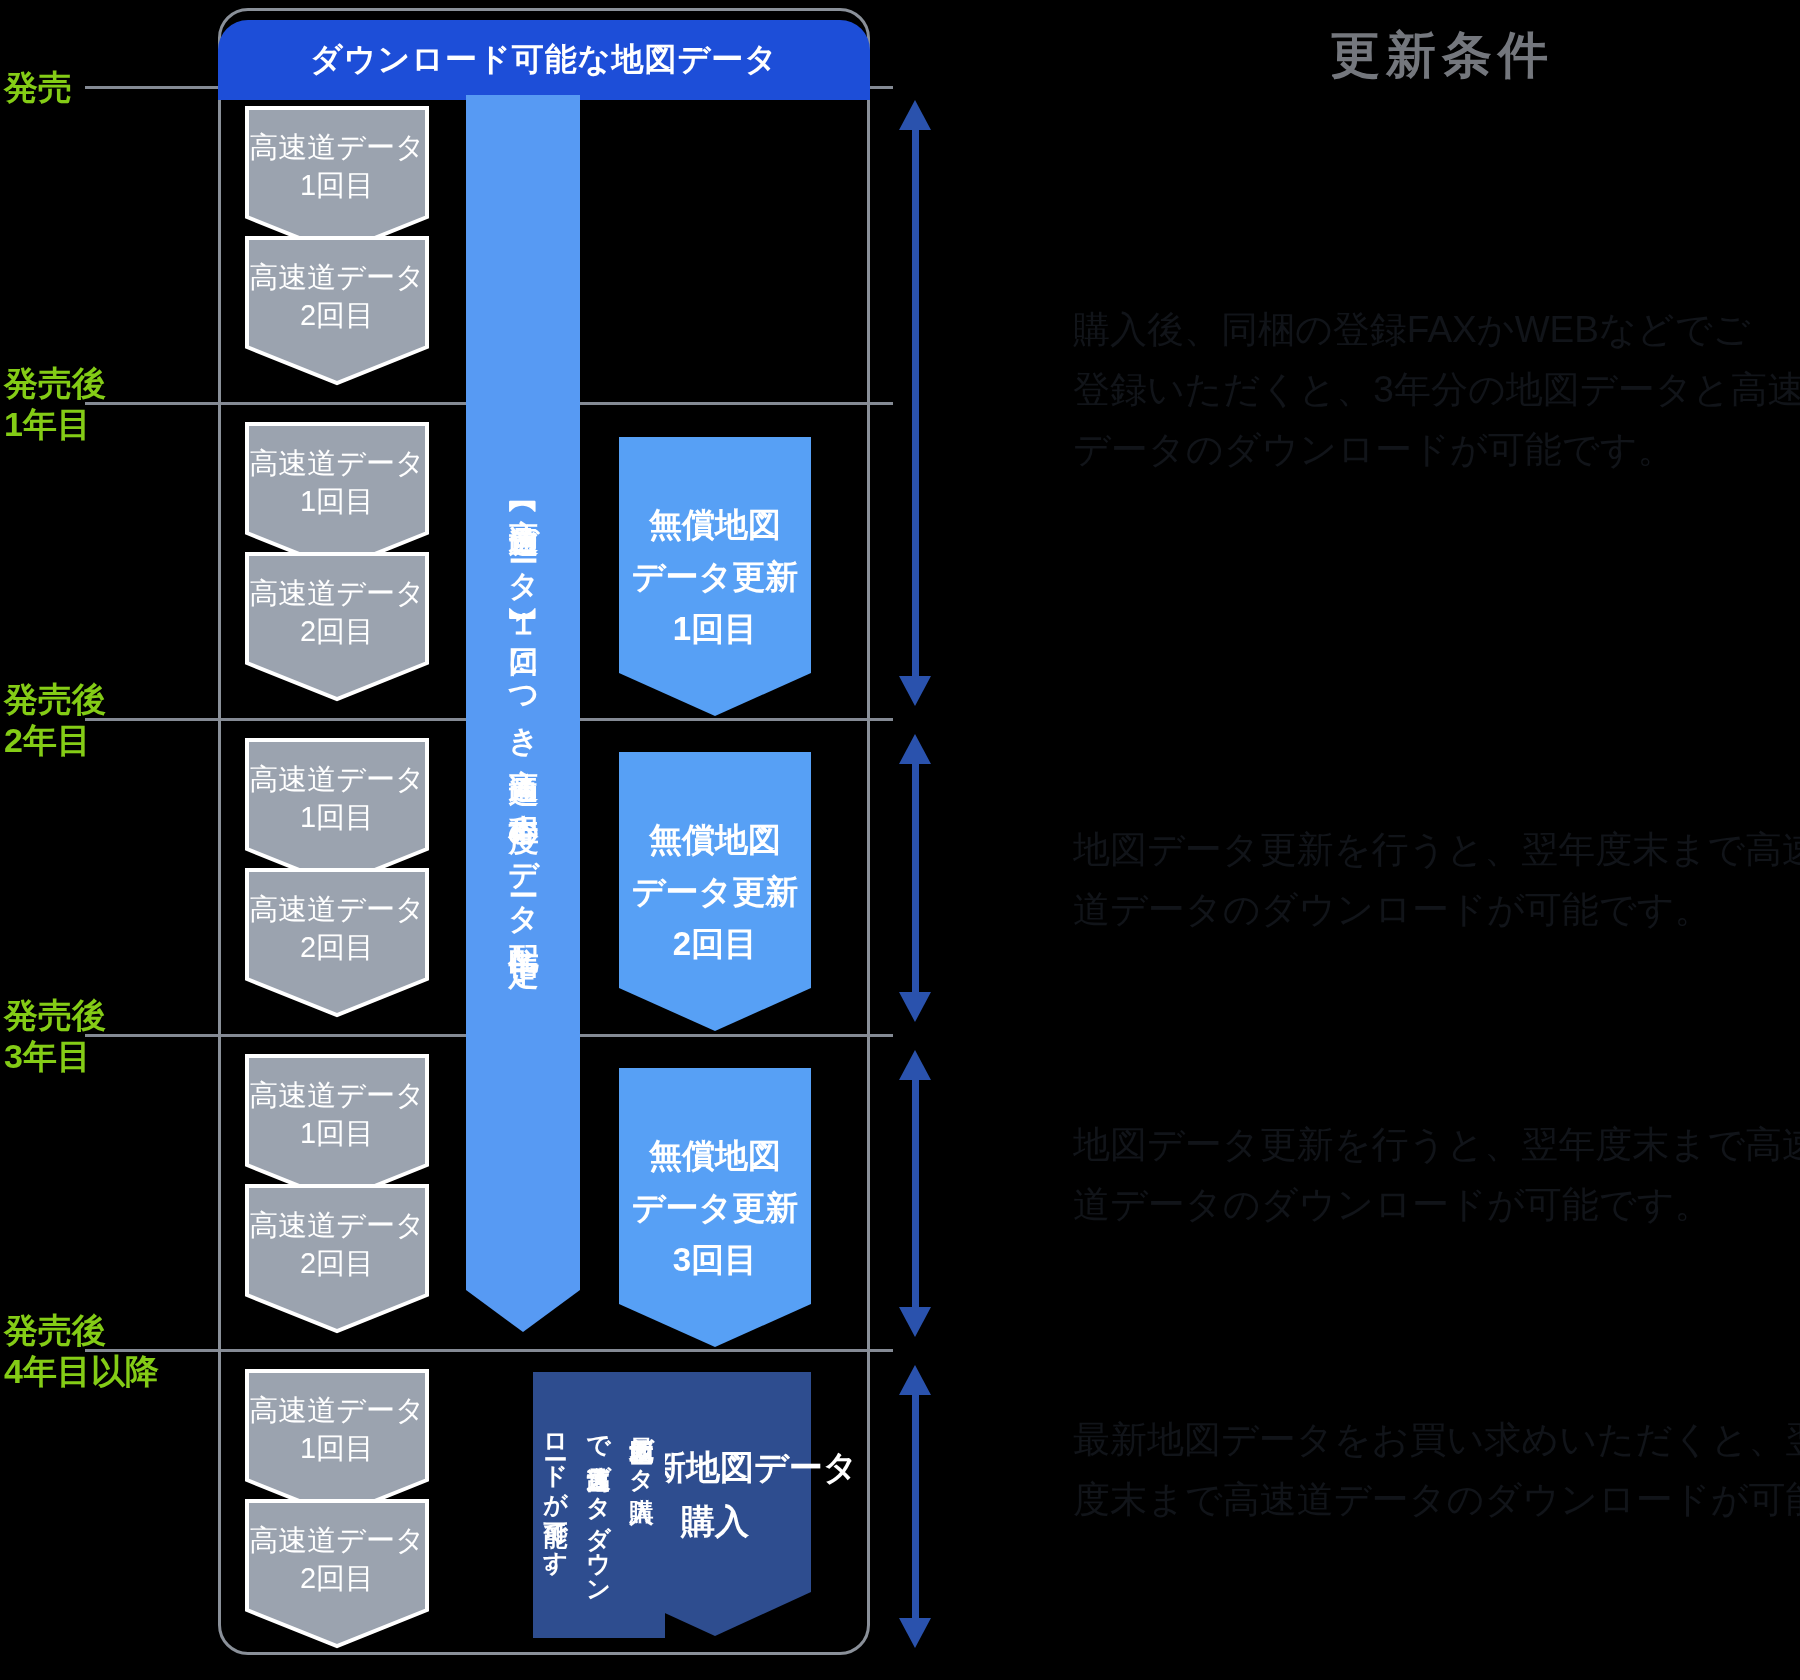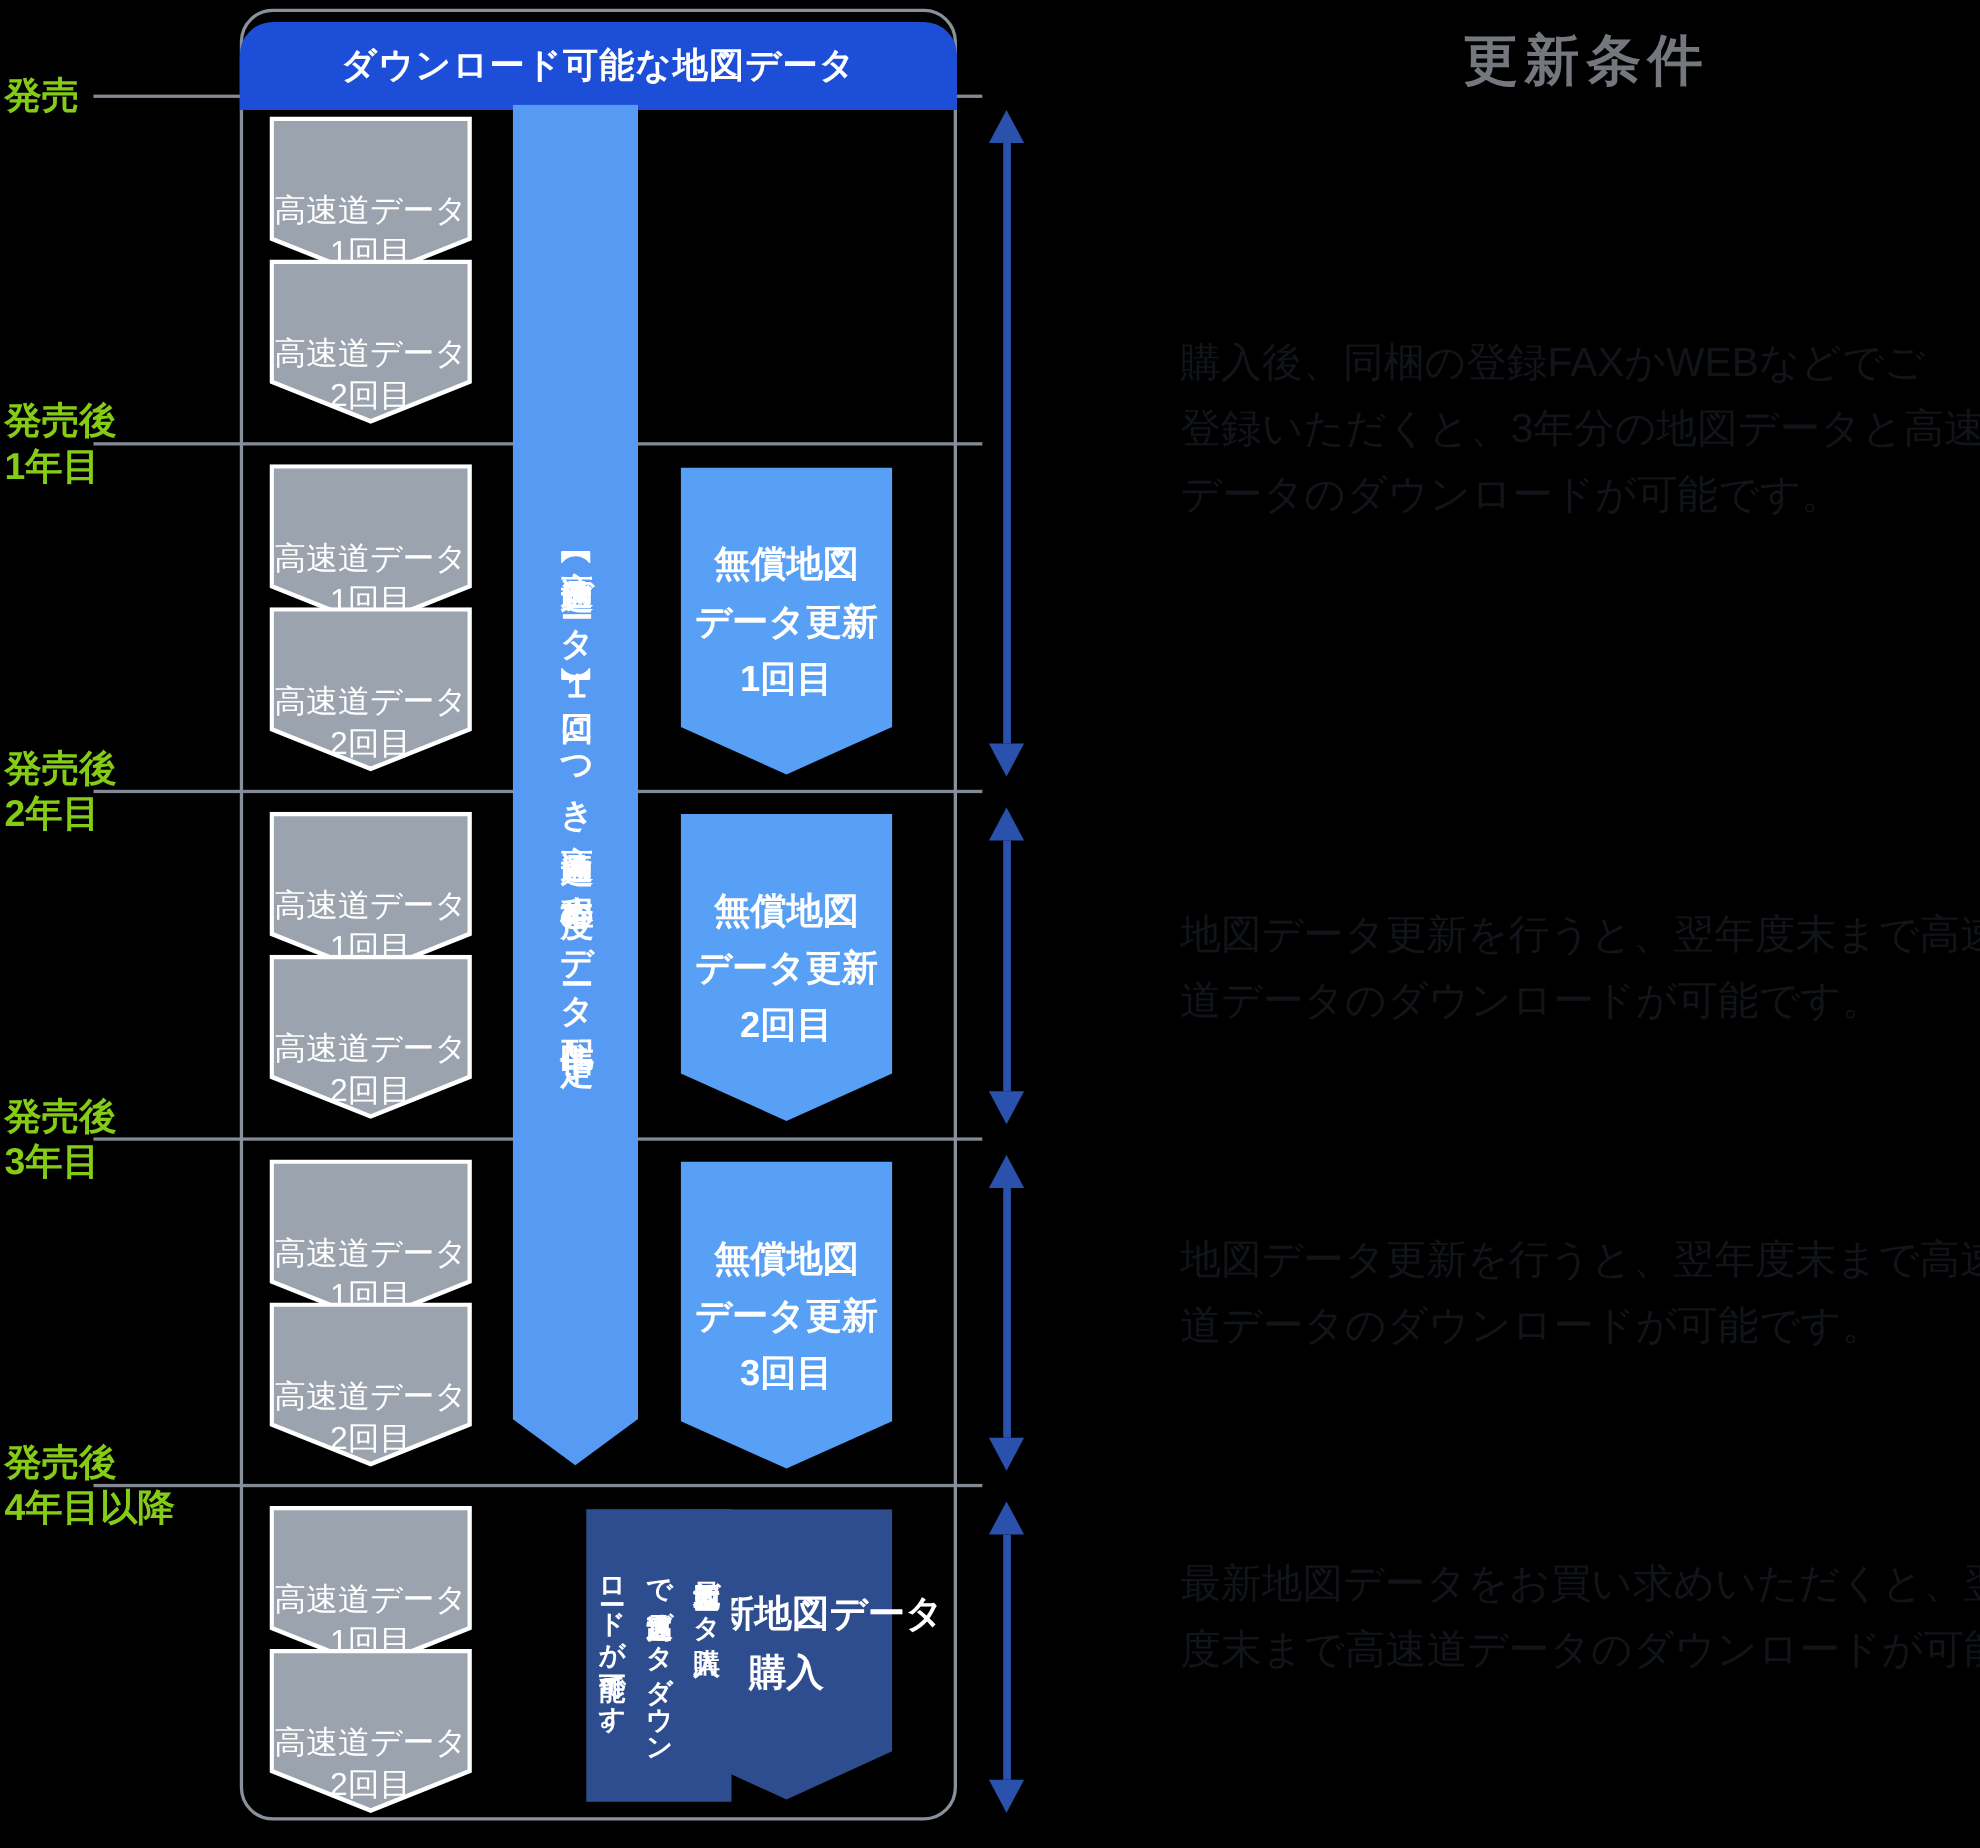--- a/index.html
+++ b/index.html
@@ -36,42 +36,42 @@
   .right-title{
     position:absolute;left:1330px;top:22px;color:#74777d;
     font-size:50px;font-weight:bold;letter-spacing:6px;z-index:2;
   }
 
   
   .gchev{position:absolute;left:245px;width:184px;height:150px;z-index:4;}
   .gchev svg{position:absolute;left:0;top:0;}
   .gchev .txt{
     position:absolute;left:0;top:22px;width:184px;text-align:center;
-    color:#ffffff;font-size:29px;line-height:38px;white-space:pre;margin-top:45px;
+    color:#ffffff;font-size:29px;line-height:38px;white-space:pre;
   }
   .g1a{top:106px}.g1b{top:236px}
   .g2a{top:422px}.g2b{top:552px}
   .g3a{top:738px}.g3b{top:868px}
   .g4a{top:1054px}.g4b{top:1184px}
   .g5a{top:1369px}.g5b{top:1499px}
 
   
   .vbanner{
     position:absolute;left:466px;top:95px;width:114px;height:1237px;
     background:#579af3;z-index:3;
     clip-path:polygon(0 0,100% 0,100% calc(100% - 42px),50% 100%,0 calc(100% - 42px));
     display:flex;align-items:center;justify-content:center;
   }
   .vbanner .vtxt{
     writing-mode:vertical-rl;color:#ffffff;font-size:30px;font-weight:bold;
     letter-spacing:4px;white-space:pre;
   }
 
   
-  .bchev{position:absolute;left:618px;width:194px;height:280px;z-index:4;}
+  .bchev{position:absolute;left:618px;width:194px;height:280px;z-index:4;margin-top:12px;}
   .bchev svg{position:absolute;left:0;top:0;}
   .bchev .txt{
     position:absolute;left:0;top:62px;width:194px;text-align:center;
     color:#ffffff;font-size:33px;font-weight:bold;line-height:52px;white-space:pre;
   }
   .bc1{top:425px}.bc2{top:740px}.bc3{top:1056px}
 
   
   .pchev{position:absolute;left:618px;top:1372px;width:194px;height:265px;z-index:4;}
   .pchev svg{position:absolute;left:0;top:0;}

